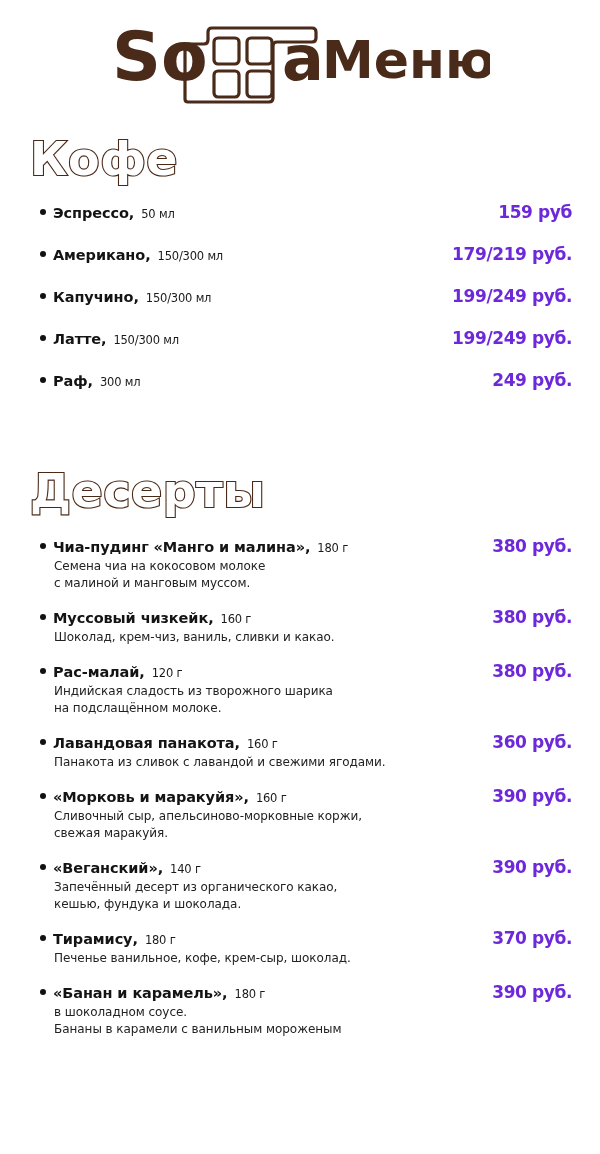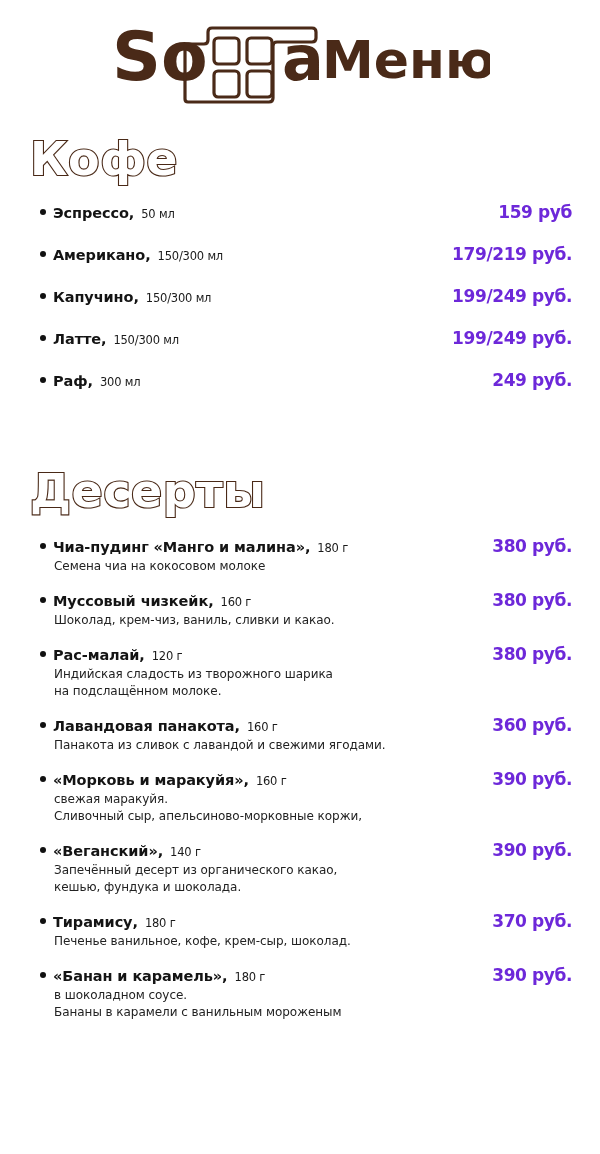--- a/index.html
+++ b/index.html
@@ -228,20 +228,21 @@
       <div class="item-row">
         <div class="item-left">
           <span class="bullet"></span>
           <span class="item-name">Чиа-пудинг «Манго и малина»,</span>
           <span class="item-size">180 г</span>
         </div>
         <div class="item-price">380 руб.</div>
       </div>
       <div class="item-desc">
         <span>Семена чиа на кокосовом молоке</span>
+        <span>с малиной и манговым муссом.</span>
       </div>
     </div>
 
     <div class="menu-item">
       <div class="item-row">
         <div class="item-left">
           <span class="bullet"></span>
           <span class="item-name">Муссовый чизкейк,</span>
           <span class="item-size">160 г</span>
         </div>
@@ -284,22 +285,22 @@
     <div class="menu-item">
       <div class="item-row">
         <div class="item-left">
           <span class="bullet"></span>
           <span class="item-name">«Морковь и маракуйя»,</span>
           <span class="item-size">160 г</span>
         </div>
         <div class="item-price">390 руб.</div>
       </div>
       <div class="item-desc">
+        <span>Сливочный сыр, апельсиново-морковные коржи,</span>
         <span>свежая маракуйя.</span>
-        <span>Сливочный сыр, апельсиново-морковные коржи,</span>
       </div>
     </div>
 
     <div class="menu-item">
       <div class="item-row">
         <div class="item-left">
           <span class="bullet"></span>
           <span class="item-name">«Веганский»,</span>
           <span class="item-size">140 г</span>
         </div>

